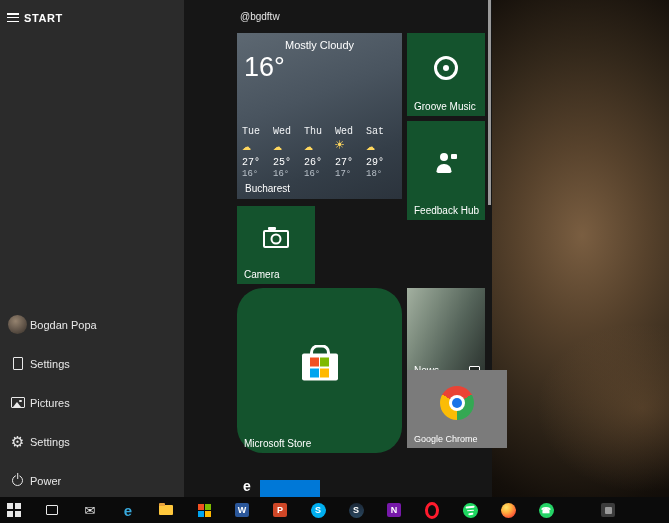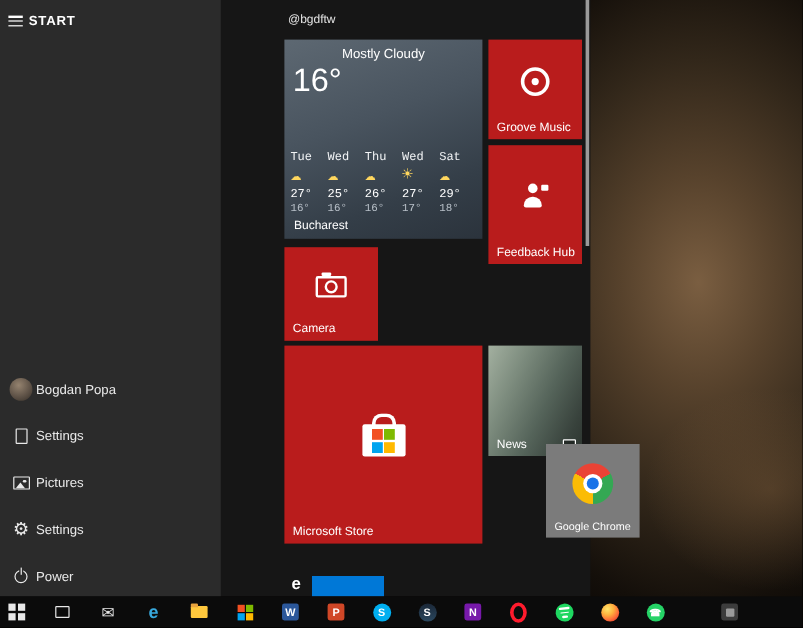--- a/index.html
+++ b/index.html
@@ -34,21 +34,21 @@
   .gear-ico{color:#e9e9e9;font-size:15px;line-height:15px;}
   .power-ico{width:11px;height:11px;border:1.5px solid #e9e9e9;border-radius:50%;position:relative;box-sizing:border-box;}
   .power-ico::before{content:"";position:absolute;left:50%;top:-3.5px;transform:translateX(-50%);
           width:1.6px;height:6px;background:#e9e9e9;box-shadow:0 0 0 1.2px #2b2b2b;}
 
   .account{position:absolute;left:240px;top:11px;color:#e6e6e6;font-size:10px;}
   .scrollbar{position:absolute;left:488px;top:0;width:3px;height:205px;background:#9a9a9a;cursor:pointer;}
 
   
   .tile{position:absolute;color:#fff;cursor:pointer;box-sizing:border-box;}
-  .tile-blue{background:#b91c1c;}
+  .tile-blue{background:#14532d;}
   .t-label{position:absolute;left:7px;bottom:4px;font-size:10px;white-space:nowrap;}
   .t-icon{position:absolute;left:50%;top:42%;transform:translate(-50%,-50%);}
 
   
   .weather{left:237px;top:33px;width:165px;height:166px;
     background:linear-gradient(160deg,#5d6872 0%,#49545f 40%,#343e48 75%,#2b333c 100%);}
   .wt-cond{position:absolute;left:8px;top:6px;font-size:11px;padding-left:40px;}
   .wt-temp{position:absolute;left:7px;top:19px;font-size:27px;font-weight:300;}
   .wt-grid{position:absolute;left:5px;right:5px;top:93px;display:flex;}
   .wf-col{flex:1;text-align:left;font-family:Liberation Mono, monospace;}
@@ -81,36 +81,36 @@
   .cam-ico::after{content:"";position:absolute;top:-5px;left:3px;width:8px;height:3px;background:#fff;border-radius:1px;}
 
   
   .movies{left:320px;top:206px;width:165px;height:78px;}
   .clap-ico{width:30px;height:23px;position:relative;}
   .clap-top{position:absolute;top:0;left:0;width:30px;height:8px;transform:rotate(-9deg);transform-origin:left bottom;
           background:repeating-linear-gradient(110deg,#fff 0 5px,#0078d7 5px 8px);border-radius:1px;}
   .clap-bot{position:absolute;bottom:0;left:0;width:30px;height:13px;background:#fff;border-radius:1px;}
 
   
-  .store{left:237px;top:288px;width:165px;height:165px;}
+  .store{left:237px;top:288px;width:165px;height:165px;border-radius:26px;}
   .bag-ico{width:36px;height:27px;background:#fff;border-radius:2px;position:relative;
           display:flex;align-items:center;justify-content:center;margin-top:10px;}
   .bag-ico::before{content:"";position:absolute;top:-9px;left:50%;transform:translateX(-50%);
           width:14px;height:8px;border:3px solid #fff;border-bottom:none;border-radius:8px 8px 0 0;}
   .flag{display:grid;grid-template-columns:9px 9px;grid-template-rows:9px 9px;gap:1.5px;}
   .fl-r{background:#f25022;} .fl-g{background:#7fba00;} .fl-b{background:#00a4ef;} .fl-y{background:#ffb900;}
 
   
   .news{left:407px;top:288px;width:78px;height:92px;
     background:linear-gradient(115deg,#a3b0a0 0%,#7d8c7e 28%,#55645a 58%,#38423c 85%,#2c342f 100%);}
   .news-badge{position:absolute;right:5px;bottom:5px;width:9px;height:7px;border:1px solid #fff;
           border-radius:1px;background:rgba(0,0,0,.35);}
 
   
-  .chrome{left:407px;top:370px;width:78px;height:78px;background:#7b7b7b;margin-left:48px;}
+  .chrome{left:407px;top:370px;width:100px;height:78px;background:#7b7b7b;}
   .chrome-logo{width:34px;height:34px;border-radius:50%;position:relative;
     background:conic-gradient(from -60deg,#ea4335 0 120deg,#34a853 0 240deg,#fbbc05 0 360deg);}
   .chrome-logo::before{content:"";position:absolute;left:50%;top:50%;transform:translate(-50%,-50%);
           width:16px;height:16px;background:#fff;border-radius:50%;}
   .chrome-logo::after{content:"";position:absolute;left:50%;top:50%;transform:translate(-50%,-50%);
           width:10px;height:10px;background:#1a73e8;border-radius:50%;}
   .chrome .t-label{font-size:9px;}
 
   
   .partial-e{position:absolute;left:243px;top:478px;color:#fff;font-size:14px;font-weight:bold;cursor:pointer;}

